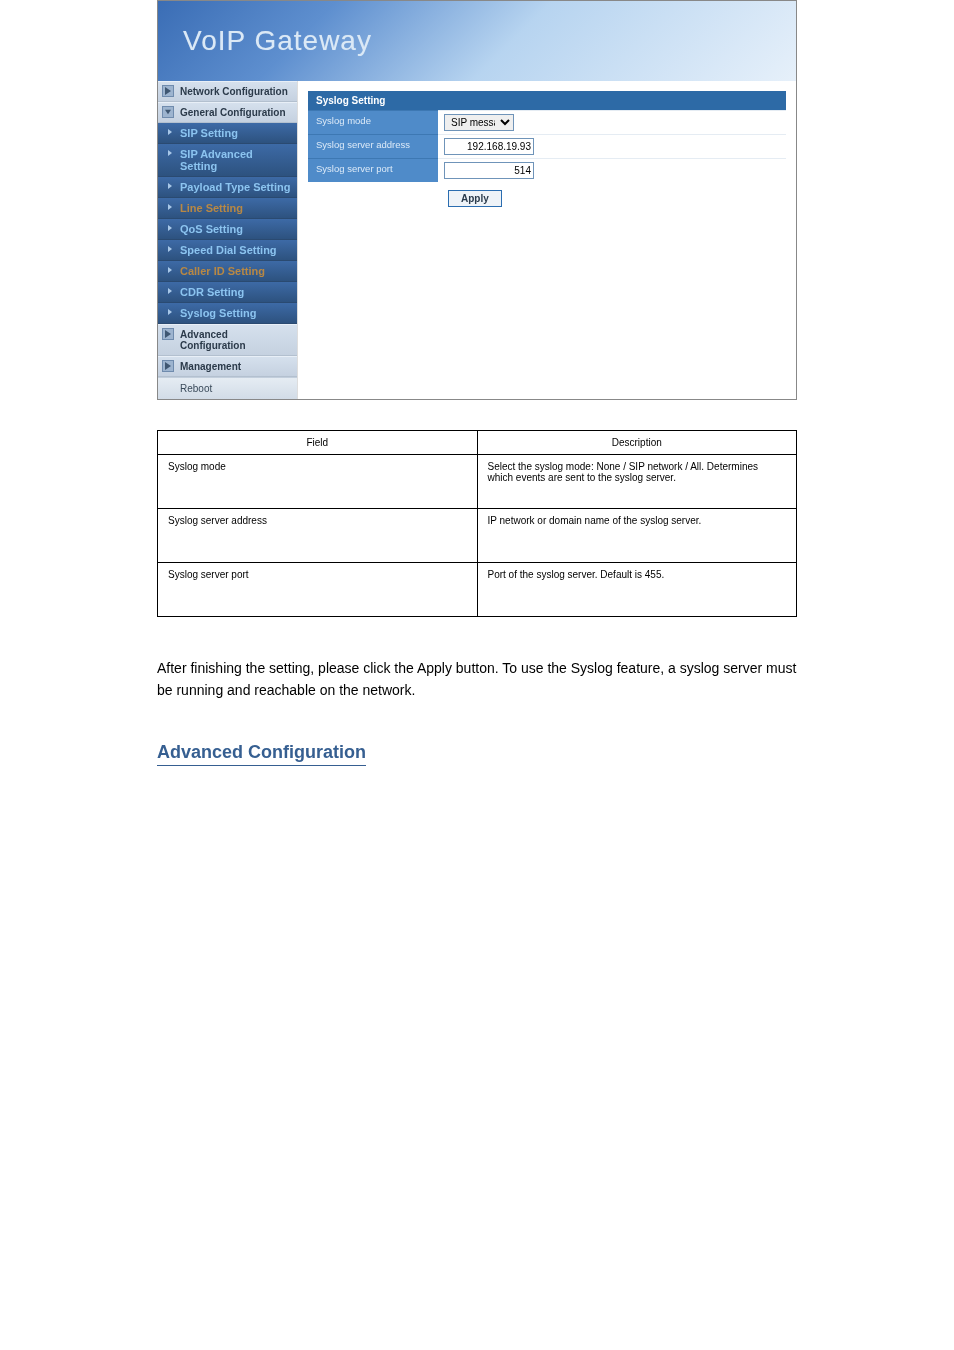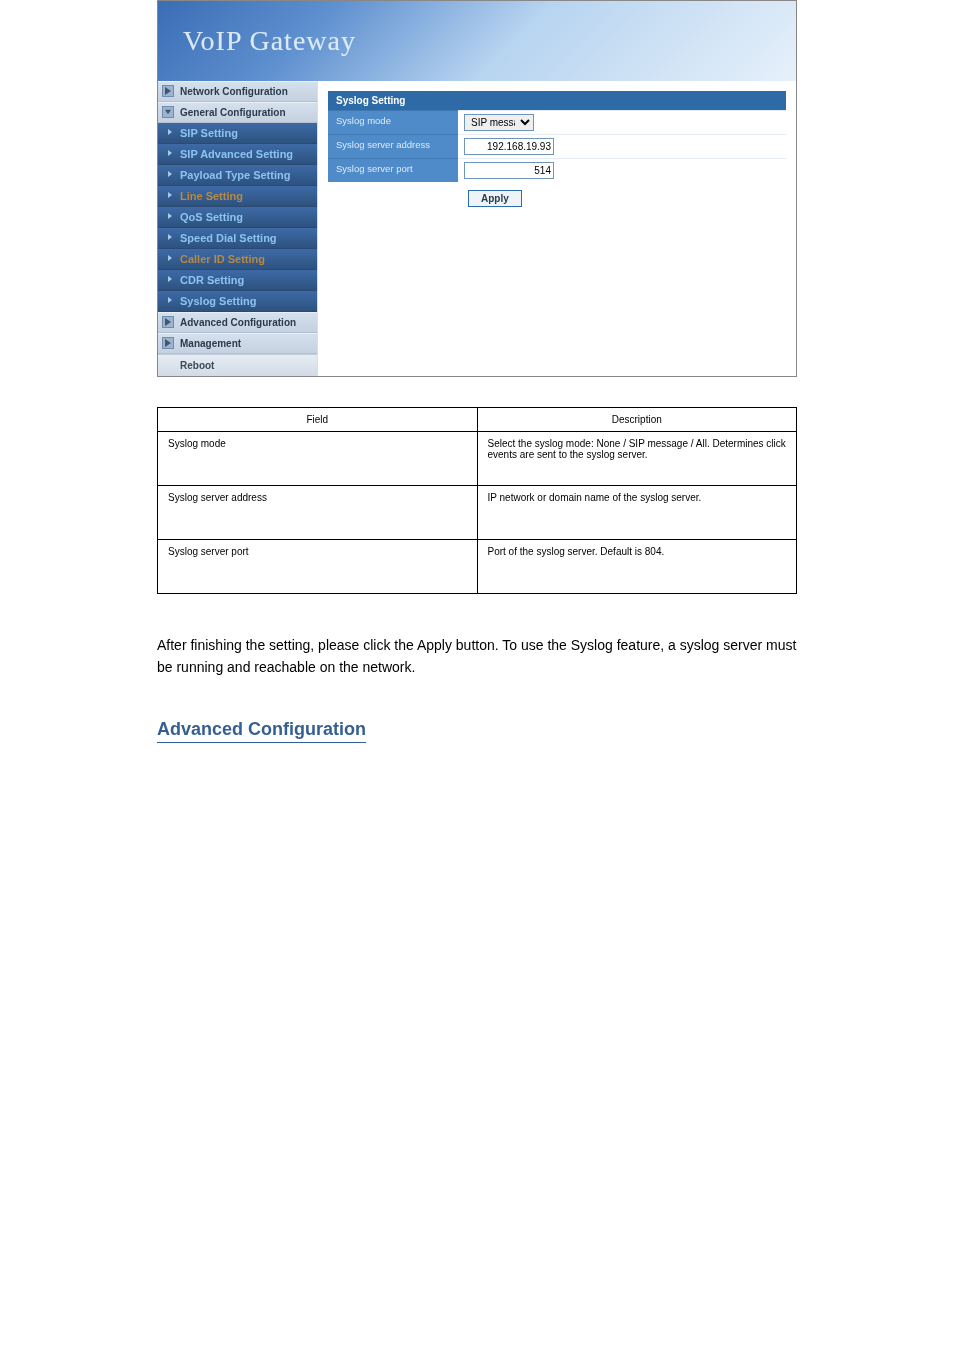--- a/index.html
+++ b/index.html
@@ -13,29 +13,29 @@
   }
   .banner {
     height: 80px;
     background: linear-gradient(135deg, #3a6db5 0%, #5e8fcf 25%, #b7d4f0 55%, #e6f0fa 100%);
     display: flex;
     align-items: center;
     padding-left: 25px;
     position: relative;
   }
   .banner-title {
-    font-family: Liberation Serif, serif;
+    font-family: Liberation Sans, sans-serif;
     font-size: 28px;
     color: #dbe9f6;
     font-weight: normal;
     text-shadow: 0 0 1px rgba(255,255,255,0.3);
     letter-spacing: 1px;
   }
   .ui-body { display: flex; background: #fff; }
-  .sidebar { width: 160px; background: #fff; border-right: 1px solid #ddd; }
+  .sidebar { width: 140px; background: #fff; border-right: 1px solid #ddd; }
   .sb-section {
     background: linear-gradient(#d5e0ed, #c5d1e0);
     border-bottom: 1px solid #b3c0cf;
     border-top: 1px solid #e8eff7;
     padding: 4px 6px 4px 22px;
     font-size: 10px;
     font-weight: bold;
     color: #2b3a4a;
     position: relative;
     cursor: pointer;
@@ -64,21 +64,21 @@
     position: absolute; left: 10px; top: 6px;
     width: 0; height: 0;
     border-top: 3px solid transparent;
     border-bottom: 3px solid transparent;
     border-left: 4px solid #a8c8e8;
   }
   .sb-reboot {
     background: linear-gradient(#e5ecf3,#d2dce7);
     padding: 5px 6px 5px 22px;
     font-size: 10px;
-    font-weight: bold;
+    font-weight: normal;
     color: #3a4a5a;
     cursor: pointer;
     border-top: 1px solid #c2cedc;
   }
 
   .content-area { flex: 1; background: #fff; padding: 10px 10px; min-height: 290px; }
   .panel-title {
     background: #2d6aa6;
     color: #fff;
     font-size: 10px;
@@ -283,29 +283,29 @@
   </div>
 
   <table class="desc-table">
     <tbody>
         <tr>
       <th style="width:50%">Field</th>
       <th style="width:50%">Description</th>
     </tr>
     <tr>
       <td>Syslog mode</td>
-      <td>Select the syslog mode: None / SIP message / All. Determines click events are sent to the syslog server.</td>
+      <td>Select the syslog mode: None / SIP network / All. Determines which events are sent to the syslog server.</td>
     </tr>
     <tr>
       <td>Syslog server address</td>
       <td>IP network or domain name of the syslog server.</td>
     </tr>
     <tr>
       <td>Syslog server port</td>
-      <td>Port of the syslog server. Default is 804.</td>
+      <td>Port of the syslog server. Default is 455.</td>
     </tr>
   </tbody>
     </table>
 
   <div class="body-text">After finishing the setting, please click the Apply button. To use the Syslog feature, a syslog server must be running and reachable on the network.</div>
 
   <div class="section-title-wrap">
     <div class="section-title-inner">Advanced Configuration</div>
   </div>
 

